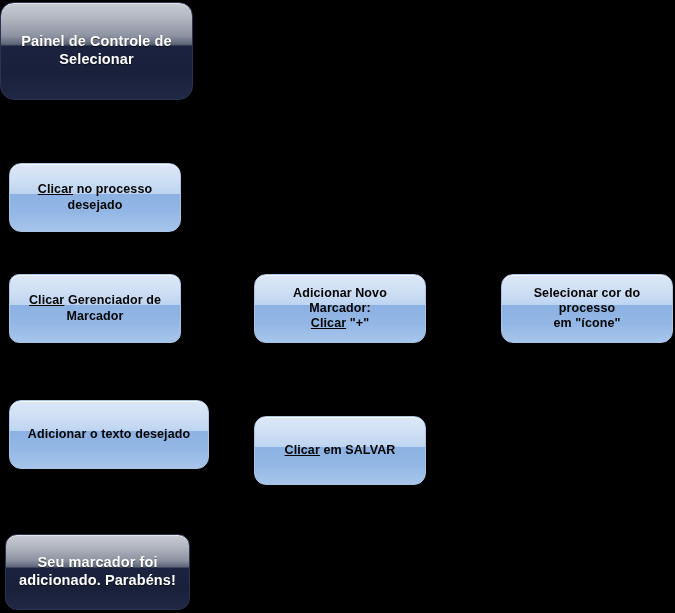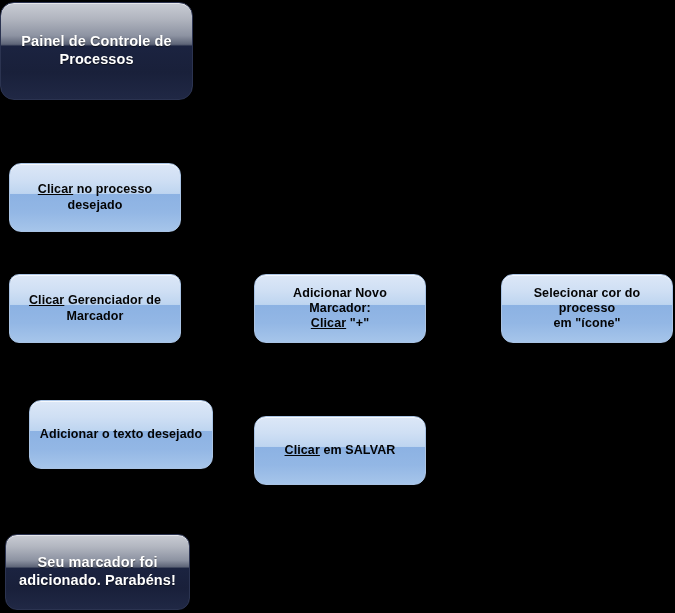--- a/index.html
+++ b/index.html
@@ -92,21 +92,21 @@
   
 </style>
 </head>
 <body>
 
 <div id="canvas" style="background: rgb(0, 0, 0);">
 
   <div class="node dark header-node" id="n-header" style="left: 0px; top: 2px; width: 193px; height: 98px;">
     <span class="label">
       <span>Painel de Controle de</span><br>
-      <span>Processos</span>
+      <span>Selecionar</span>
     </span>
   </div>
 
   <div class="node blue" id="n-step1" style="left: 9px; top: 163px; width: 172px; height: 69px;">
     <span class="label">
       <span class="u">Clicar</span><span> no processo desejado</span>
     </span>
   </div>
 
   <div class="node blue" id="n-step2" style="left: 9px; top: 274px; width: 172px; height: 69px; border-radius: 10px;">
@@ -122,21 +122,21 @@
     </span>
   </div>
 
   <div class="node blue" id="n-step4" style="left: 501px; top: 274px; width: 172px; height: 69px;">
     <span class="label">
       <span>Selecionar cor do processo</span><br>
       <span>em "ícone"</span>
     </span>
   </div>
 
-  <div class="node blue" id="n-step5" style="left: 9px; top: 400px; width: 184px; height: 69px; margin-left: 20px;">
+  <div class="node blue" id="n-step5" style="left: 9px; top: 400px; width: 200px; height: 69px;">
     <span class="label">Adicionar o texto desejado</span>
   </div>
 
   <div class="node blue" id="n-step6" style="left: 254px; top: 400px; width: 172px; height: 69px; margin-top: 16px;">
     <span class="label">
       <span class="u">Clicar</span><span> em SALVAR</span>
     </span>
   </div>
 
 

